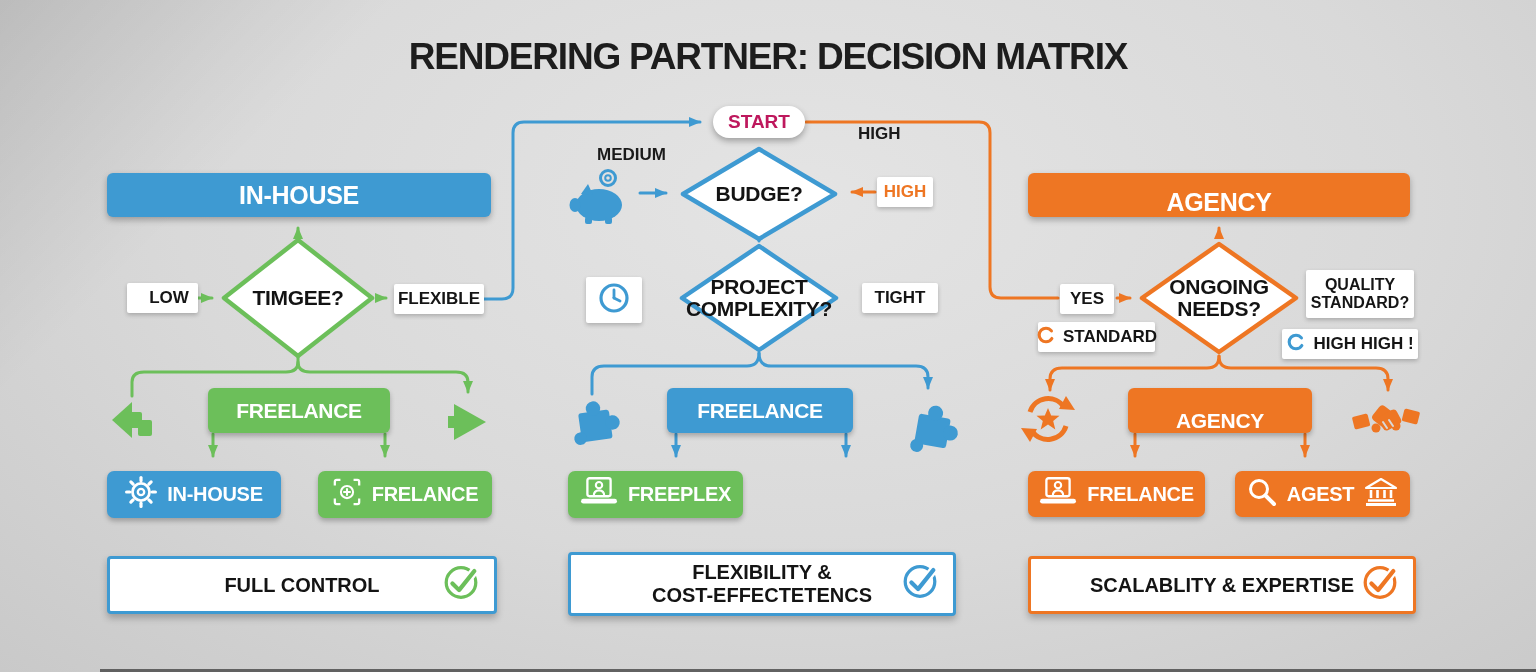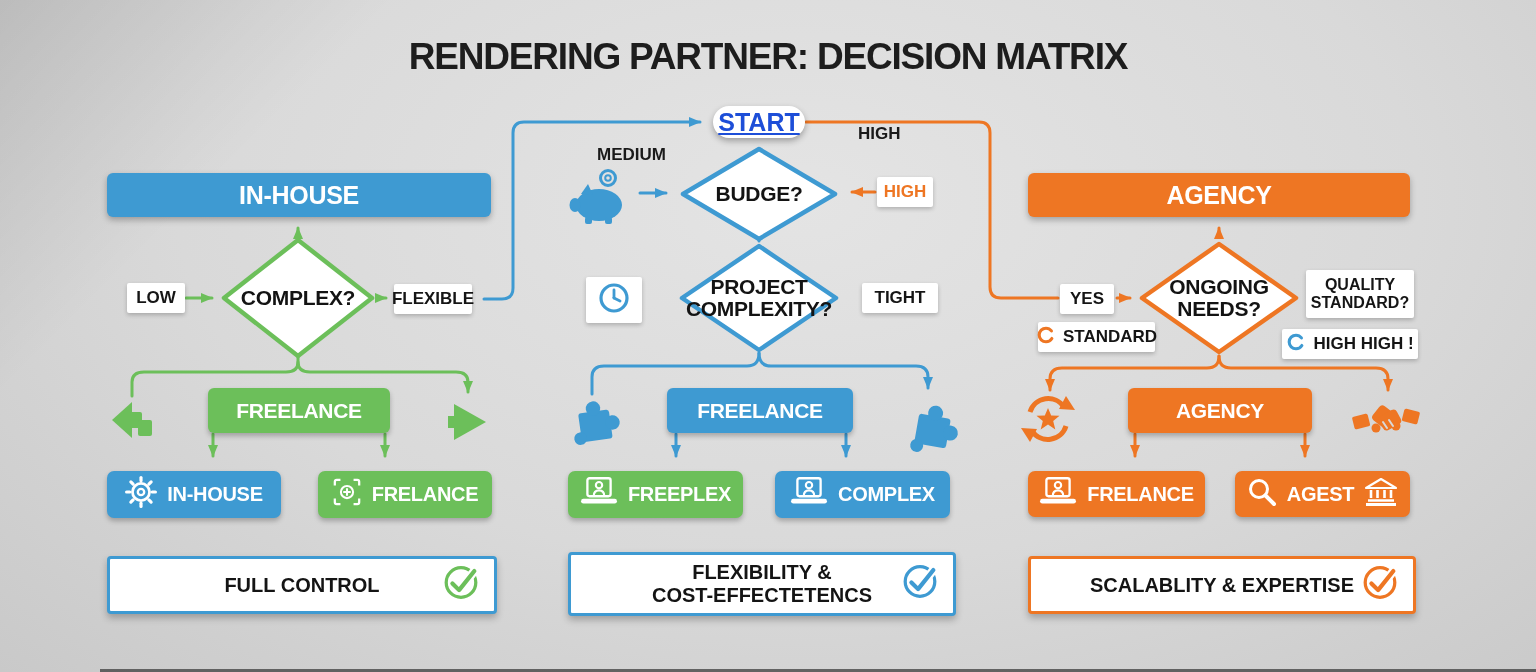--- a/index.html
+++ b/index.html
@@ -10,23 +10,23 @@
     background:linear-gradient(135deg, rgba(0,0,0,.10), rgba(0,0,0,0) 18%);pointer-events:none;}
   .abs{position:absolute;}
   .title{left:0;right:0;top:36px;text-align:center;font-size:37px;font-weight:800;
     color:#1d1d1d;letter-spacing:-1.2px;}
   .hdr{height:44px;border-radius:6px;display:flex;align-items:center;justify-content:center;
     color:#fff;font-size:25px;font-weight:800;letter-spacing:-.3px;
     box-shadow:0 3px 6px rgba(0,0,0,.28);}
   .bar{height:45px;border-radius:6px;display:flex;align-items:center;justify-content:center;
     color:#fff;font-size:21px;font-weight:800;letter-spacing:-.3px;
     box-shadow:0 3px 5px rgba(0,0,0,.25);}
-  .blue{background:#3E9AD2;} .green{background:#6CBF5A;} .orange{background:#EE7623;}
+  .blue{background:#3E9AD2;} .green{background:#6CBF5A;} .orange{background:#EE7623;align-items:flex-end;}
   .pill{background:#fff;border-radius:17px;display:flex;align-items:center;justify-content:center;
-    font-size:25px;font-weight:800;color:#1d4ed8;box-shadow:0 3px 6px rgba(0,0,0,.3);text-decoration:underline;}
+    font-size:19px;font-weight:800;color:#be185d;box-shadow:0 3px 6px rgba(0,0,0,.3);}
   .tag{background:#fff;display:flex;align-items:center;justify-content:center;
     font-size:17px;font-weight:800;color:#151515;box-shadow:0 2px 4px rgba(0,0,0,.22);
     border-radius:2px;line-height:1.15;text-align:center;}
   .freelabel{font-size:17px;font-weight:800;color:#1a1a1a;}
   .dwrap{position:absolute;}
   .dwrap svg{position:absolute;left:0;top:0;}
   .dtext{position:absolute;inset:0;display:flex;flex-direction:column;align-items:center;
     justify-content:center;font-size:21px;font-weight:800;color:#131313;line-height:1.05;
     letter-spacing:-.3px;}
   .opt{height:47px;border-radius:7px;display:flex;align-items:center;justify-content:center;
@@ -93,24 +93,24 @@
   <div class="abs freelabel el" style="left:858px;top:124px;">HIGH</div>
 
   <div class="abs hdr blue el" style="left:107px;top:173px;width:384px;">
       <span>IN-HOUSE</span>
     </div>
 
   <div class="dwrap el" style="left:220px;top:236px;width:156px;height:124px;">
     <svg width="156" height="124">
         <polygon points="78,4 152,62 78,120 4,62" fill="#fff" stroke="#6CBF5A" stroke-width="4.5" stroke-linejoin="round"></polygon>
       </svg>
-    <div class="dtext">COMPLEX?</div>
-  </div>
-  <div class="abs tag el" style="left:127px;top:283px;width:58px;height:30px;">LOW</div>
-  <div class="abs tag el" style="left:394px;top:284px;width:78px;height:30px;">FLEXIBLE</div>
+    <div class="dtext">TIMGEE?</div>
+  </div>
+  <div class="abs tag el" style="left:127px;top:283px;width:58px;height:30px;padding-left:13px;">LOW</div>
+  <div class="abs tag el" style="left:394px;top:284px;width:90px;height:30px;">FLEXIBLE</div>
 
   <div class="abs el" style="left:108px;top:400px;">
     <svg width="48" height="44">
         <g fill="#6CBF5A">
           <polygon points="4,20 24,2 24,38"></polygon>
           <rect x="22" y="12" width="12" height="16" rx="2"></rect>
           <rect x="30" y="20" width="14" height="16" rx="2"></rect>
         </g>
       </svg>
   </div>
@@ -229,29 +229,20 @@
 
   <div class="abs opt green el" style="left:568px;top:471px;width:175px;">
     <span><svg width="38" height="32" viewBox="0 0 36 30" fill="none" stroke="#fff">
           <rect x="7" y="2" width="22" height="17" rx="2" stroke-width="2.2"></rect>
           <circle cx="18" cy="8.5" r="3" stroke-width="2"></circle>
           <path d="M13 19 Q13 13.5 18 13.5 Q23 13.5 23 19" stroke-width="2"></path>
           <rect x="1" y="21.5" width="34" height="4.5" rx="2.2" fill="#fff" stroke="none"></rect>
         </svg></span>
     <span>FREEPLEX</span>
   </div>
-  <div class="abs opt blue el" style="left:775px;top:471px;width:175px;">
-    <span><svg width="38" height="32" viewBox="0 0 36 30" fill="none" stroke="#fff">
-          <rect x="7" y="2" width="22" height="17" rx="2" stroke-width="2.2"></rect>
-          <circle cx="18" cy="8.5" r="3" stroke-width="2"></circle>
-          <path d="M13 19 Q13 13.5 18 13.5 Q23 13.5 23 19" stroke-width="2"></path>
-          <rect x="1" y="21.5" width="34" height="4.5" rx="2.2" fill="#fff" stroke="none"></rect>
-        </svg></span>
-    <span>COMPLEX</span>
-  </div>
 
   <div class="abs result b-blue el" style="left:568px;top:552px;width:382px;height:58px;">
     <span>FLEXIBILITY &amp;</span>
     <span>COST-EFFECTETENCS</span>
     <span class="chk"><svg width="42" height="42" viewBox="0 0 44 44">
           <circle cx="22" cy="22" r="15.5" fill="none" stroke="#3E9AD2" stroke-width="3.4"></circle>
           <path d="M13 23 L20 30 L36 10" fill="none" stroke="#fff" stroke-width="9" stroke-linecap="round" stroke-linejoin="round"></path>
           <path d="M13 23 L20 30 L36 10" fill="none" stroke="#3E9AD2" stroke-width="4.4" stroke-linecap="round" stroke-linejoin="round"></path>
         </svg></span>
   </div>

